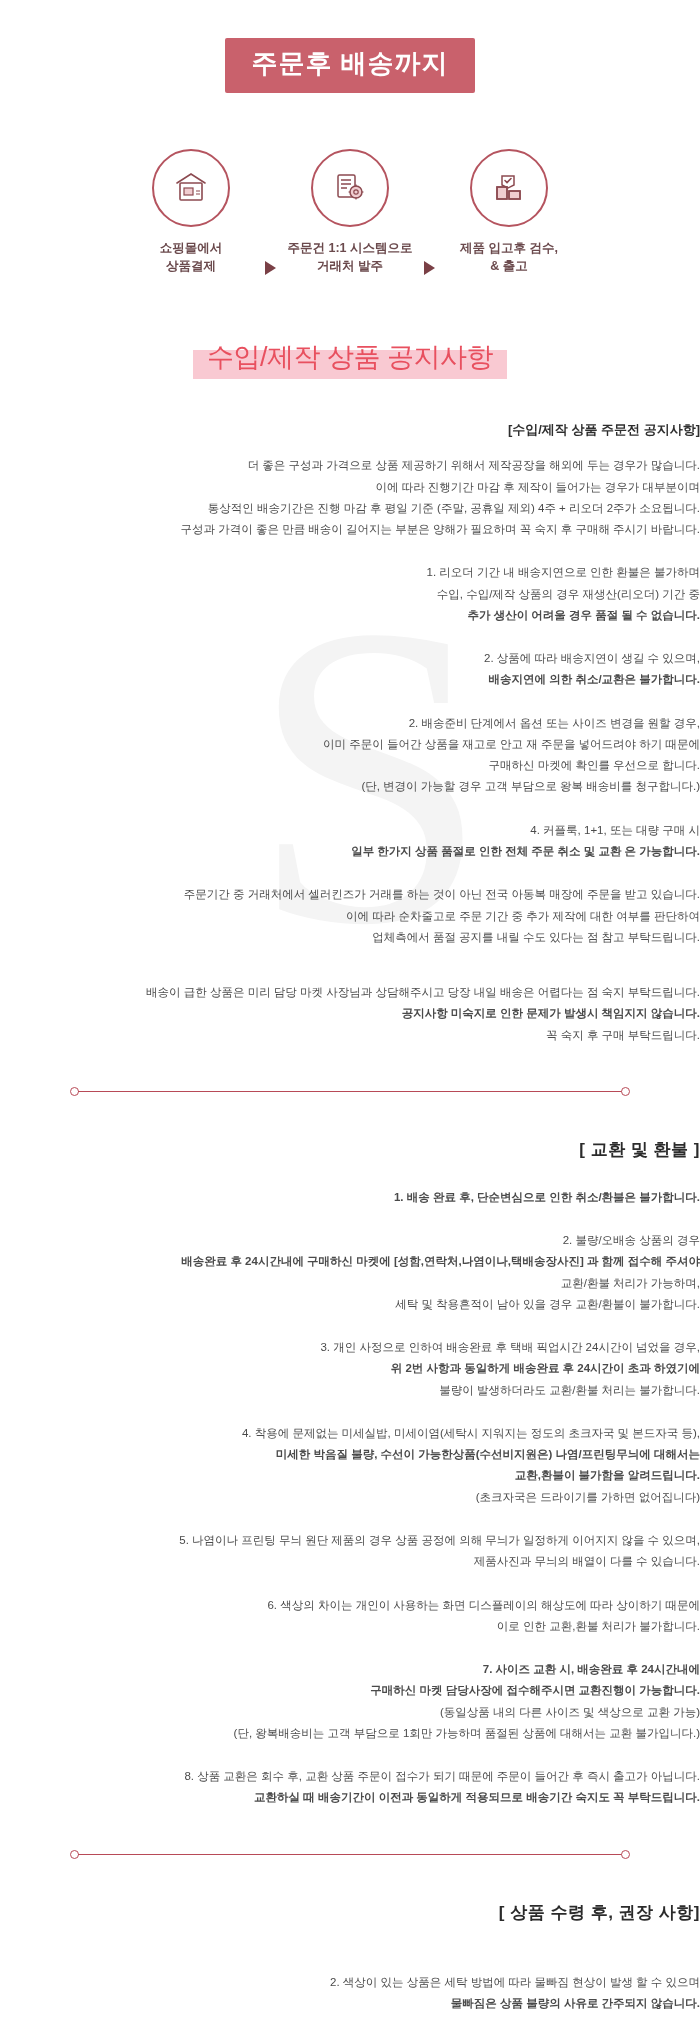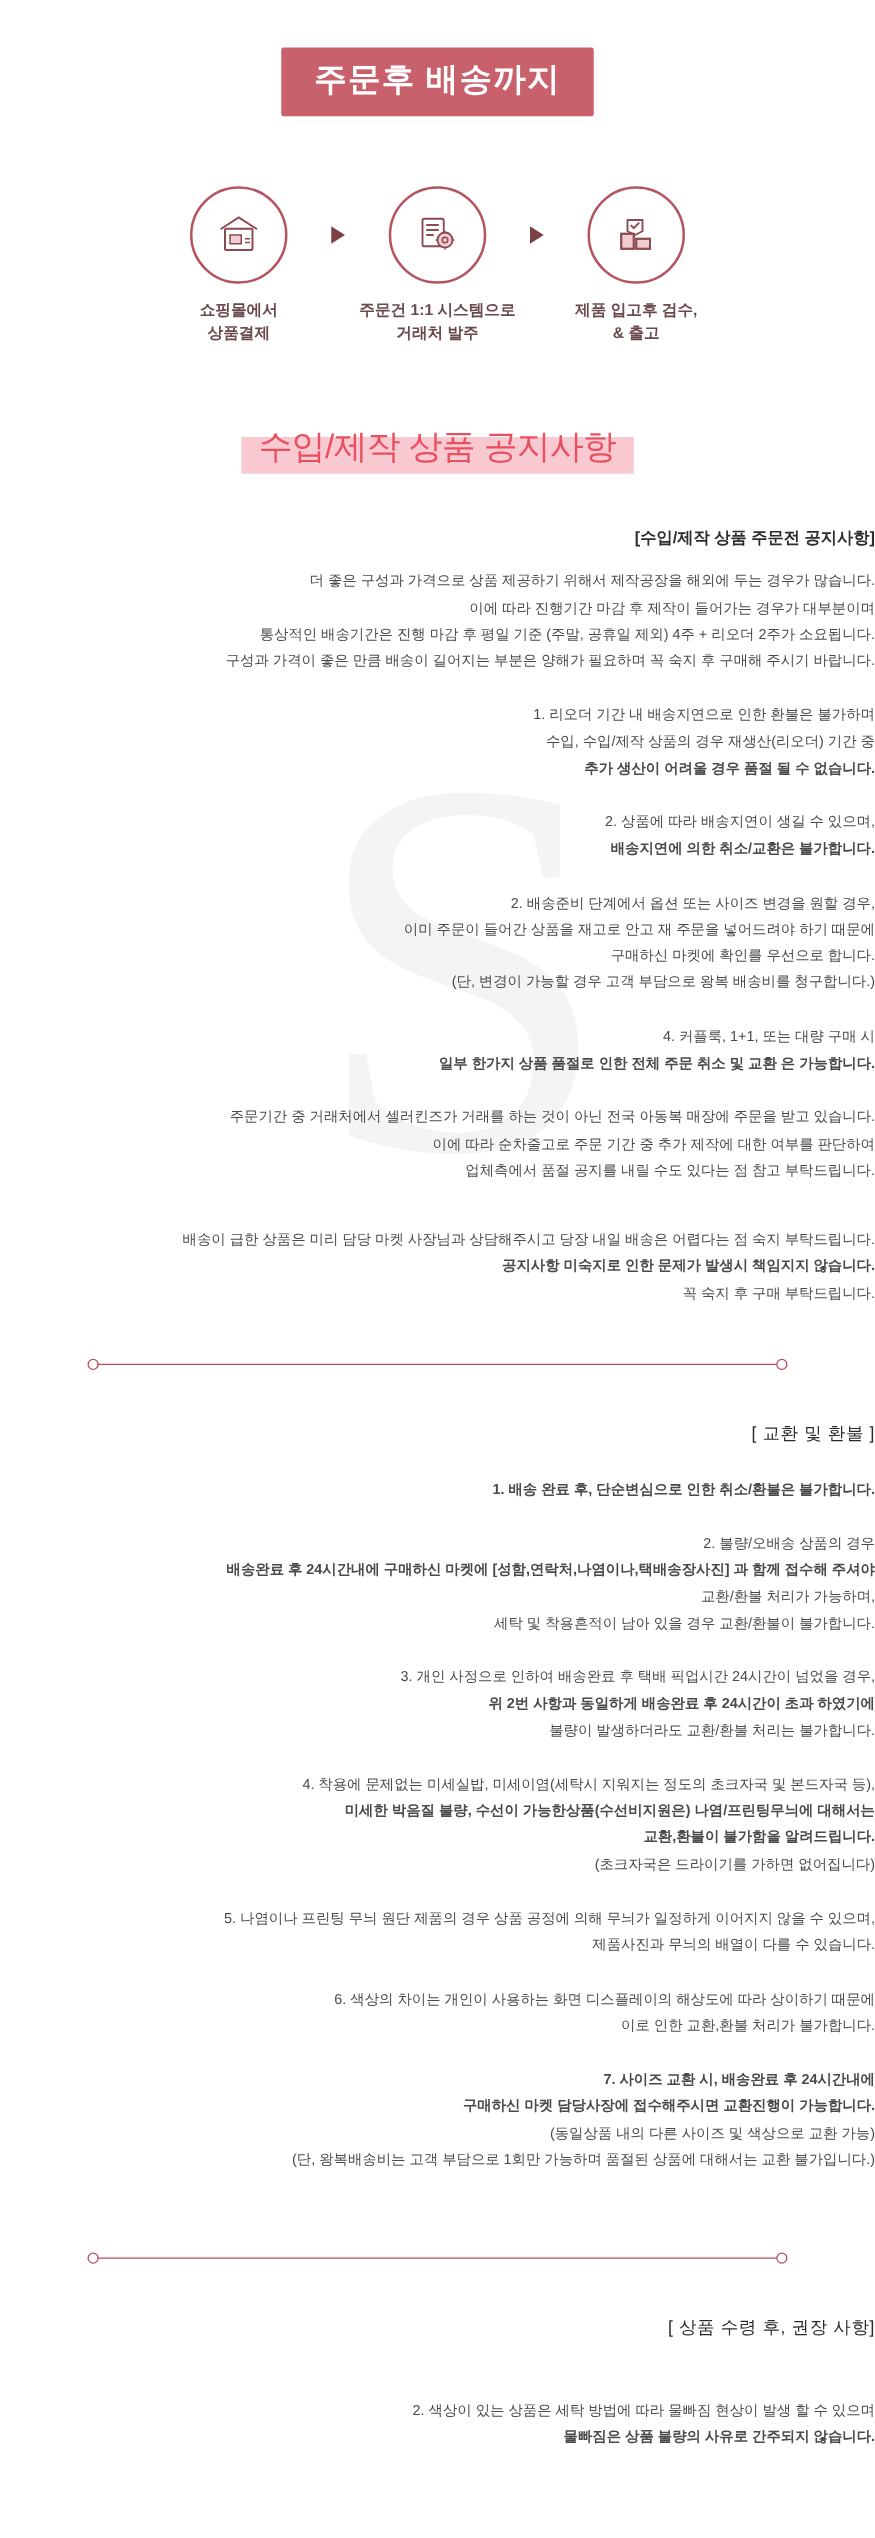--- a/index.html
+++ b/index.html
@@ -44,21 +44,21 @@
     position:absolute;
     left: 6px; right: -6px; top: 6px; bottom: -6px;
     border: 0px;
   }
 
   
   .steps {
     margin-top: 56px;
     display:flex;
     justify-content:center;
-    align-items:flex-start;
+    align-items:flex-end;
     gap: 8px;
   }
   .step { width: 132px; text-align:center; }
   .circle {
     width: 78px; height: 78px;
     margin: 0 auto;
     border: 2px solid #b5545f;
     border-radius: 50%;
     display:flex; align-items:center; justify-content:center;
   }
@@ -124,22 +124,22 @@
   }
   .divider .dot {
     position:absolute; top: 1px;
     width: 9px; height: 9px; border-radius:50%;
     border: 1px solid #b84a57; background:#ffffff;
   }
   .divider .dot.l { left: 0; }
   .divider .dot.r { right: 0; }
 
   .sec-head {
-    font-size: 14px;
-    font-weight: normal;
+    font-size: 17px;
+    font-weight: bold;
     color:#2b2b2b;
     margin-bottom: 26px;
     letter-spacing: 0.5px;
   }
 </style>
 </head>
 <body>
 
 <div class="page">
   <div class="watermark">S</div>
@@ -294,20 +294,24 @@
             <p class="line red-n">이로 인한 교환,환불 처리가 불가합니다.</p>
           </div>
           <div class="gap-m"></div>
           <div>
             <p class="line red">7. 사이즈 교환 시, 배송완료 후 24시간내에</p>
             <p class="line red">구매하신 마켓 담당사장에 접수해주시면 교환진행이 가능합니다.</p>
             <p class="line ">(동일상품 내의 다른 사이즈 및 색상으로 교환 가능)</p>
             <p class="line ">(단, 왕복배송비는 고객 부담으로 1회만 가능하며 품절된 상품에 대해서는 교환 불가입니다.)</p>
           </div>
           <div class="gap-m"></div>
+          <div>
+            <p class="line red-n">8. 상품 교환은 회수 후, 교환 상품 주문이 접수가 되기 때문에 주문이 들어간 후 즉시 출고가 아닙니다.</p>
+            <p class="line red">교환하실 때 배송기간이 이전과 동일하게 적용되므로 배송기간 숙지도 꼭 부탁드립니다.</p>
+          </div>
         </div>
     </div>
 
     <div class="divider">
       <span class="dot l"></span>
       <span class="bar"></span>
       <span class="dot r"></span>
     </div>
 
     <div class="block">

